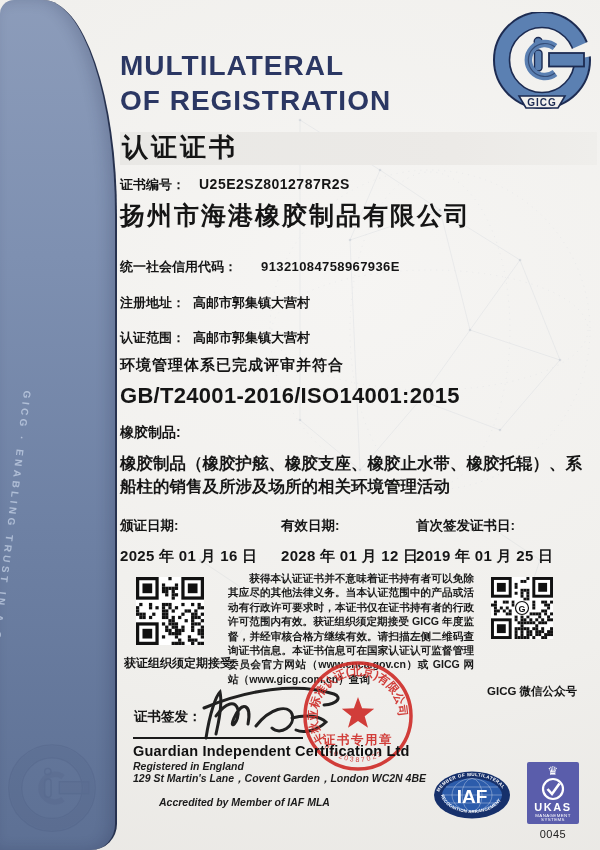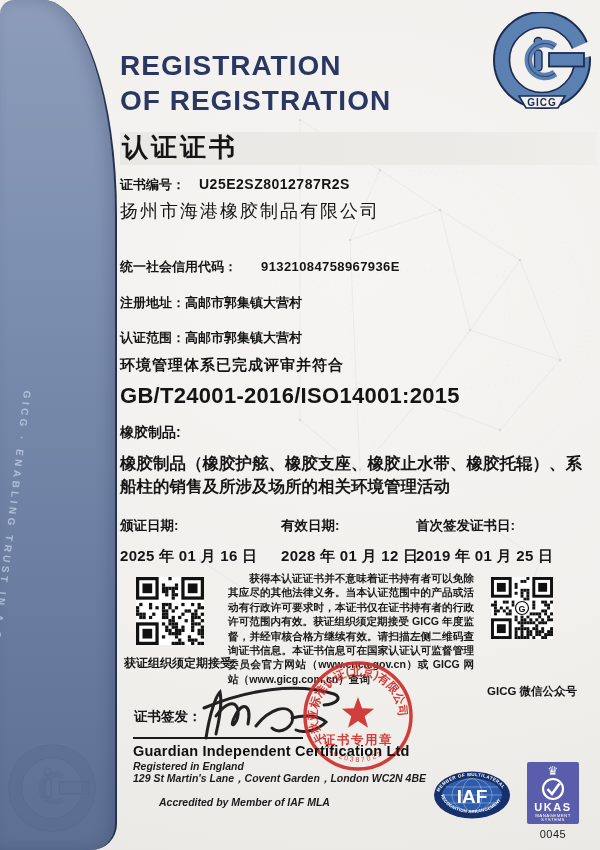--- a/index.html
+++ b/index.html
@@ -45,26 +45,26 @@
     position:absolute; left:120px; top:132px; width:477px; height:33px;
     background:linear-gradient(90deg,#e9e8e5 0%, #eceae7 70%, #efeeeb 100%);
   }
   .cn-title {
     position:absolute; left:122px; top:130px;
     font-size:26px; font-weight:800; color:#151515; letter-spacing:3px;
   }
   .row { position:absolute; left:120px; color:#151515; white-space:nowrap; }
   .cert-no { top:176px; font-size:13px; font-weight:700; }
   .cert-no .val { font-size:14px; margin-left:14px; letter-spacing:.5px; }
-  .company { top:199px; font-size:18px; font-weight:400; letter-spacing:2px; }
+  .company { top:199px; font-size:25px; font-weight:700; letter-spacing:2px; }
   .credit { top:258px; font-size:13px; font-weight:700; }
   .credit .val { margin-left:24px; letter-spacing:.4px;text-align:right; }
   .addr1 { top:294px; font-size:13px; font-weight:700; }
   .addr2 { top:329px; font-size:13px; font-weight:700; }
-  .addr1 .val,.addr2 .val { margin-left:0; }
+  .addr1 .val,.addr2 .val { margin-left:8px; }
   .assessment { top:356px; font-size:15px; font-weight:700; letter-spacing:1px; }
   .standard { top:383px; font-size:22px; font-weight:800; letter-spacing:.3px; }
   .scope-label { top:424px; font-size:14px; font-weight:700; }
   .scope-text {
     position:absolute; left:120px; top:452px; width:462px;
     font-size:16.5px; font-weight:800; line-height:23px;
     color:#161616; white-space:normal;
   }
   .date-col { position:absolute; color:#151515; white-space:nowrap; }
   .date-label { font-size:13.5px; font-weight:700; }
@@ -140,21 +140,21 @@
       <rect x="58" y="41" width="32" height="13" stroke-width="1.5" fill="#49597e" fill-opacity="0.3"></rect>
       <rect x="42" y="38" width="7" height="20" rx="3" stroke-width="1.5"></rect>
       <circle cx="45.5" cy="30" r="3.5" stroke-width="1.5"></circle>
       <path d="M62,36 A15 15 0 1 0 62,60" stroke-width="6" opacity="0.6"></path>
     </g>
   </svg>
 
   <div class="content">
 
     <div class="headline">
-      <div>REGISTRATION</div>
+      <div>MULTILATERAL</div>
       <div>OF REGISTRATION</div>
     </div>
 
     <svg class="gicg-logo" width="100" height="100" viewBox="0 0 100 100">
       <circle cx="50" cy="48" r="40" fill="none" stroke="#5b80b2" stroke-width="15"></circle>
       <circle cx="50" cy="48" r="48" fill="none" stroke="#1c2b52" stroke-width="2"></circle>
       <circle cx="50" cy="48" r="32.5" fill="none" stroke="#1c2b52" stroke-width="1.6"></circle>
       <polygon points="55,48 100,28 100,44 60,52" fill="#f2f1ee"></polygon>
       <rect x="57" y="41" width="35" height="13.5" fill="#5b80b2" stroke="#1c2b52" stroke-width="1.8"></rect>
       <rect x="42.5" y="38" width="7.5" height="21" rx="3.5" fill="#5b80b2" stroke="#1c2b52" stroke-width="1.4"></rect>

